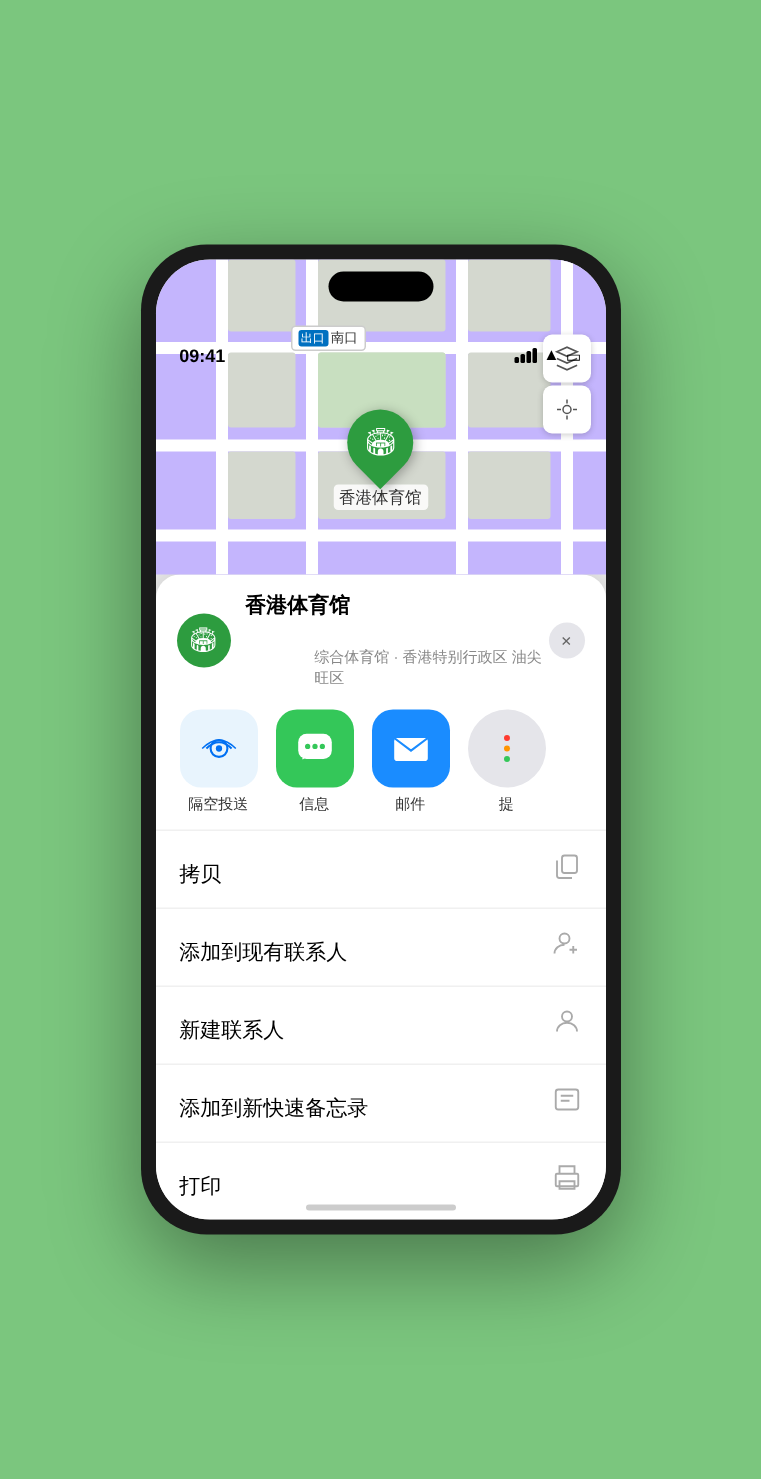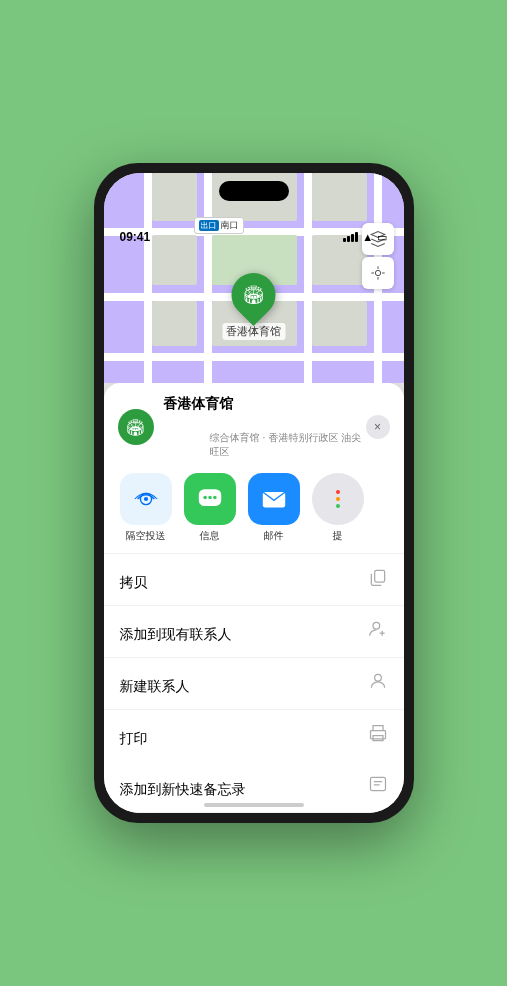--- a/index.html
+++ b/index.html
@@ -490,39 +490,39 @@
         <div class="action-item">
           <span class="action-label">新建联系人</span>
           <span class="action-icon">
             <svg width="20" height="20" viewBox="0 0 24 24" fill="none" stroke="#aaa" stroke-width="1.5">
               <circle cx="12" cy="8" r="4"></circle>
               <path d="M4 20c0-4 3.6-7 8-7s8 3 8 7"></path>
             </svg>
           </span>
         </div>
 
+        <div class="action-item">
+          <span class="action-label">添加到新快速备忘录</span>
+          <span class="action-icon">
+            <svg width="20" height="20" viewBox="0 0 24 24" fill="none" stroke="#aaa" stroke-width="1.5">
+              <rect x="3" y="4" width="18" height="16" rx="2"></rect>
+              <line x1="7" y1="9" x2="17" y2="9"></line>
+              <line x1="7" y1="13" x2="14" y2="13"></line>
+            </svg>
+          </span>
+        </div>
+
         <div class="action-item" style="border-bottom:none;">
           <span class="action-label">打印</span>
           <span class="action-icon">
             <svg width="20" height="20" viewBox="0 0 24 24" fill="none" stroke="#aaa" stroke-width="1.5">
               <path d="M6 9V3h12v6"></path>
               <rect x="3" y="9" width="18" height="10" rx="1"></rect>
               <path d="M6 15h12v6H6z"></path>
             </svg>
           </span>
         </div>
-
-        <div class="action-item">
-          <span class="action-label">添加到新快速备忘录</span>
-          <span class="action-icon">
-            <svg width="20" height="20" viewBox="0 0 24 24" fill="none" stroke="#aaa" stroke-width="1.5">
-              <rect x="3" y="4" width="18" height="16" rx="2"></rect>
-              <line x1="7" y1="9" x2="17" y2="9"></line>
-              <line x1="7" y1="13" x2="14" y2="13"></line>
-            </svg>
-          </span>
-        </div>
       </div>
     </div>
 
     <div class="home-indicator"></div>
   </div>
 </div>
 
 </body></html>

